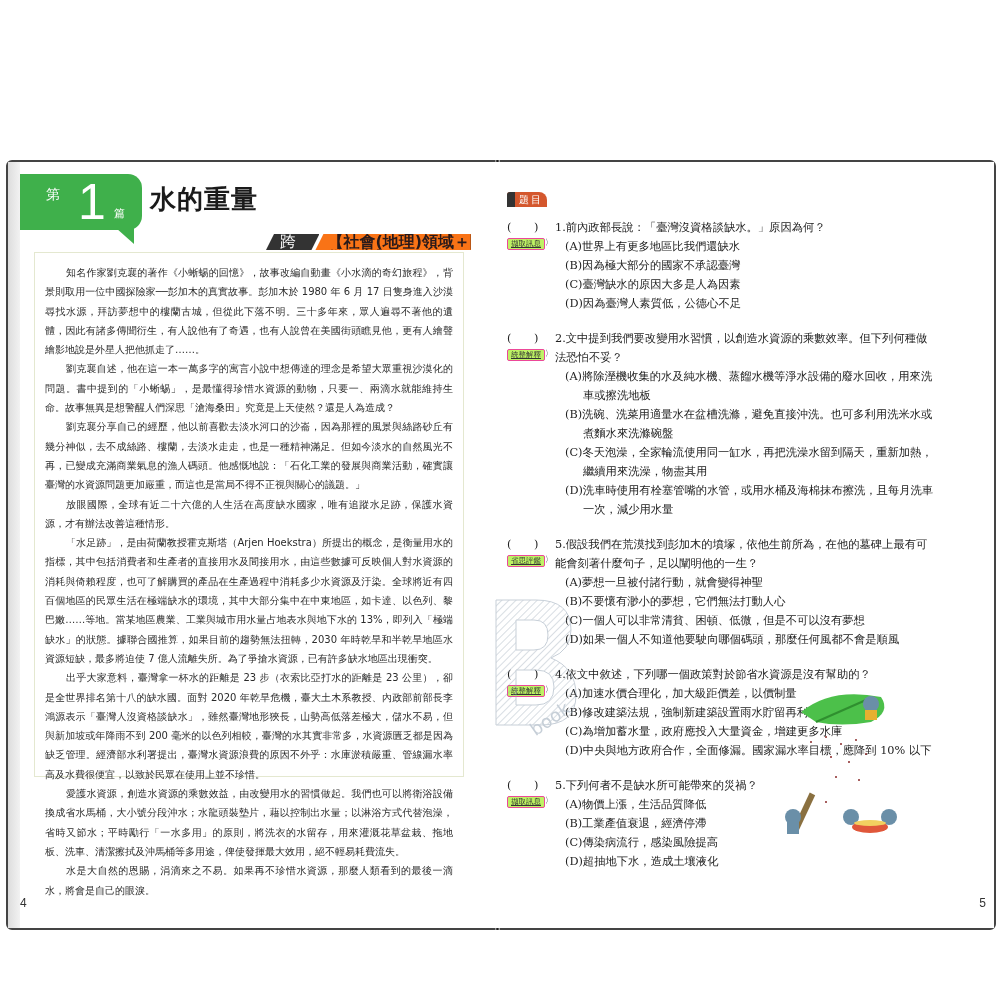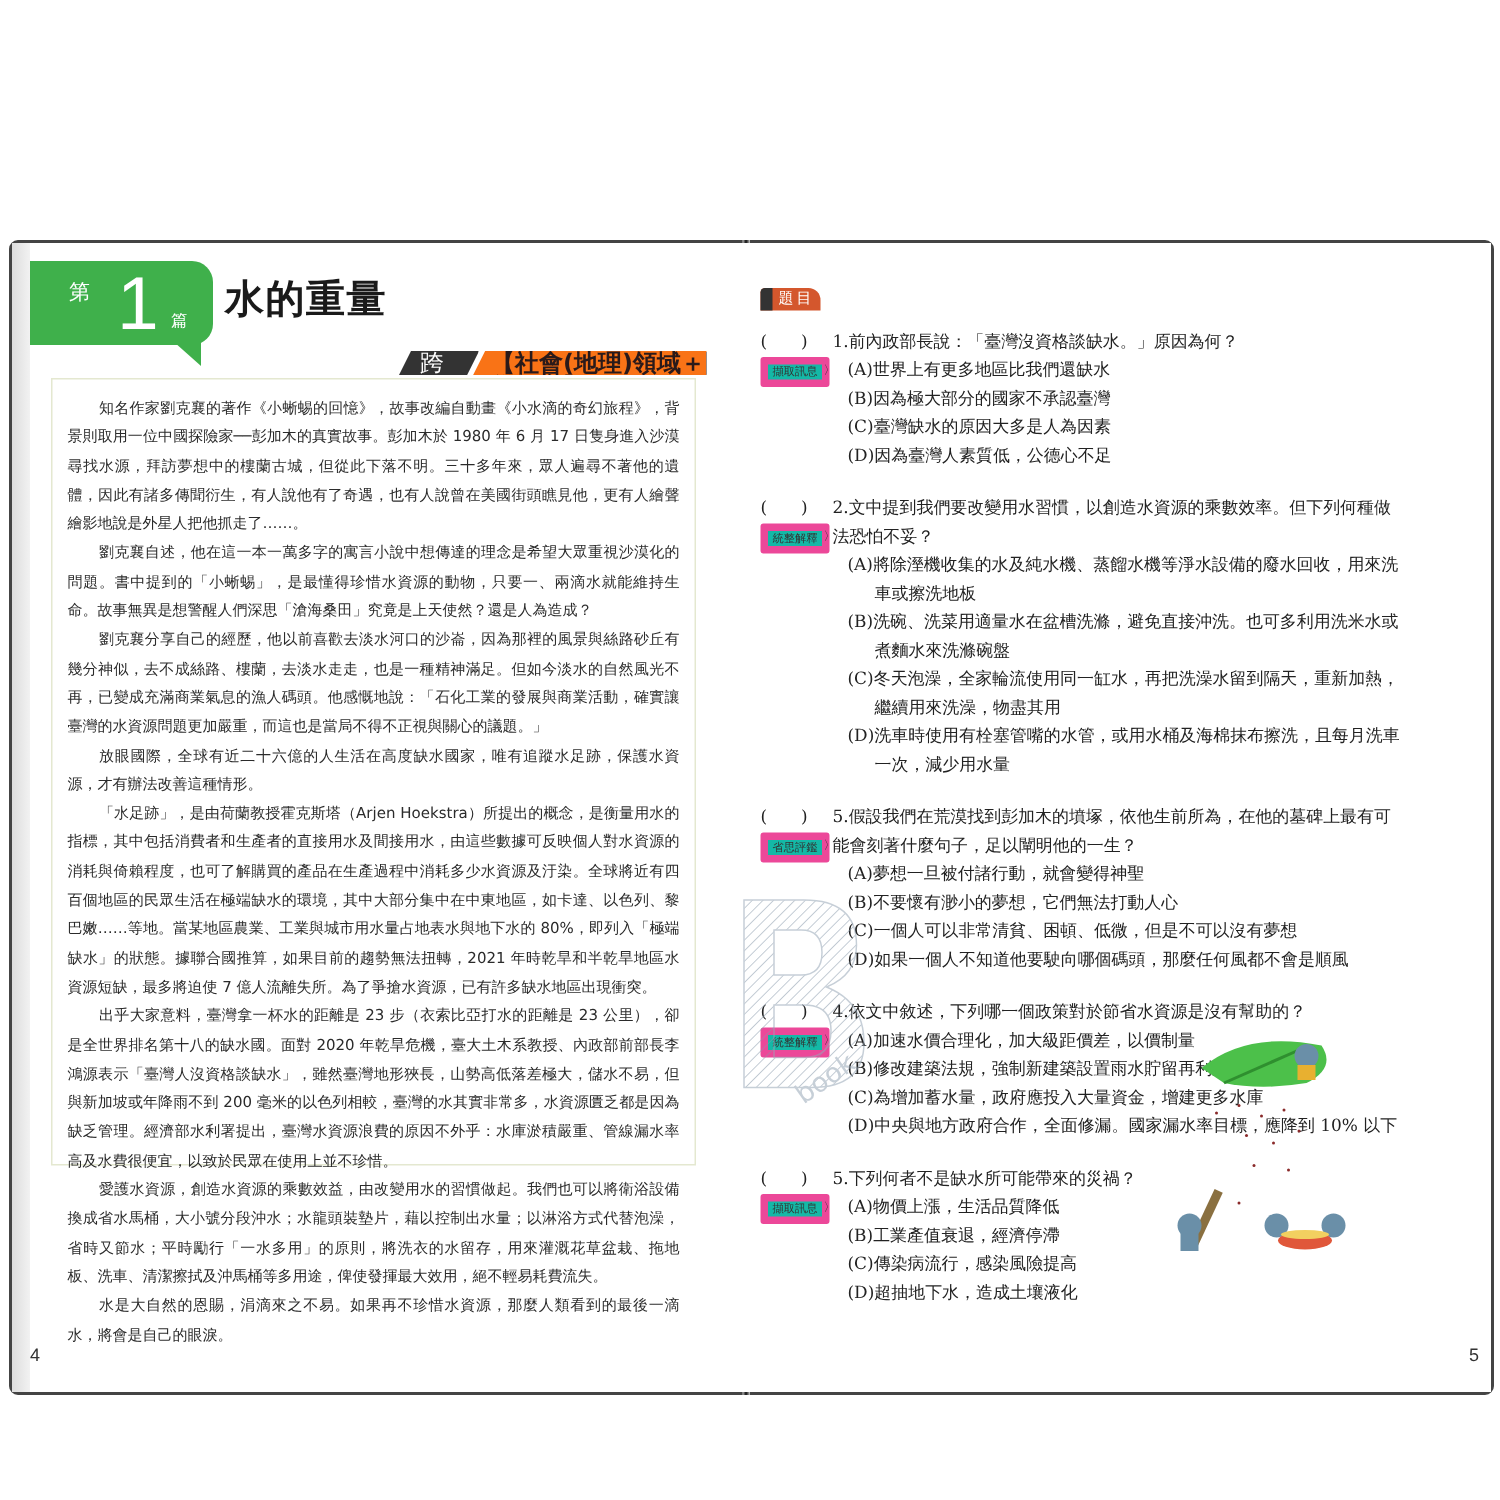--- a/index.html
+++ b/index.html
@@ -39,22 +39,22 @@
   
   .q-header { position:absolute; left:36px; top:30px; width:40px; height:15px; background:#d4572d;
               color:#fff; font-size:10px; line-height:15px; text-align:center; border-radius:3px 8px 0 0; letter-spacing:2px; }
   .q-header::before { content:""; position:absolute; left:0; top:0; width:8px; height:15px; background:#333; border-radius:3px 0 0 0; }
   .questions { position:absolute; left:36px; top:56px; width:430px; font-family:"DejaVu Serif", "Liberation Serif", serif;
                font-size:11.3px; color:#222; }
   .q { position:relative; margin-bottom:16px; }
   .q-line { display:flex; line-height:19px; }
   .paren { width:48px; flex:none; }
   .q-stem { flex:1; }
-  .skill { position:absolute; left:0; top:20px; font-size:7.5px; border:5px solid #ec4899; border-radius:2px; padding:0 3px; line-height:10px;
-           font-family:"DejaVu Sans", sans-serif; color:#333; background:#14b8a6; }
+  .skill { position:absolute; left:0; top:20px; font-size:7.5px; border:1px solid #ec4899; border-radius:2px; padding:0 3px; line-height:10px;
+           font-family:"DejaVu Sans", sans-serif; color:#333; background:#bef264;text-decoration:underline; }
   .skill::after { content:"〉"; position:absolute; right:-9px; top:-1px; font-size:8px; }
   .opts { margin-left:58px; }
   .opt { line-height:19px; padding-left:18px; text-indent:-18px; }
 
   .watermark { position:absolute; left:470px; top:430px; width:110px; height:150px; pointer-events:none; opacity:.55; }
   .illustration { position:absolute; left:300px; top:520px; width:150px; height:160px; }
 </style>
 </head>
 <body>
 
@@ -71,21 +71,21 @@
     <div class="chapter-title">水的重量</div>
     <div class="tag-bar">
       <span class="tag-dark">跨閱</span>
       <span class="tag-pink">【社會(地理)領域＋防災教育】</span>
     </div>
     <div class="article">
       <p>知名作家劉克襄的著作《小蜥蜴的回憶》，故事改編自動畫《小水滴的奇幻旅程》，背景則取用一位中國探險家──彭加木的真實故事。彭加木於 1980 年 6 月 17 日隻身進入沙漠尋找水源，拜訪夢想中的樓蘭古城，但從此下落不明。三十多年來，眾人遍尋不著他的遺體，因此有諸多傳聞衍生，有人說他有了奇遇，也有人說曾在美國街頭瞧見他，更有人繪聲繪影地說是外星人把他抓走了……。</p>
       <p>劉克襄自述，他在這一本一萬多字的寓言小說中想傳達的理念是希望大眾重視沙漠化的問題。書中提到的「小蜥蜴」，是最懂得珍惜水資源的動物，只要一、兩滴水就能維持生命。故事無異是想警醒人們深思「滄海桑田」究竟是上天使然？還是人為造成？</p>
       <p>劉克襄分享自己的經歷，他以前喜歡去淡水河口的沙崙，因為那裡的風景與絲路砂丘有幾分神似，去不成絲路、樓蘭，去淡水走走，也是一種精神滿足。但如今淡水的自然風光不再，已變成充滿商業氣息的漁人碼頭。他感慨地說：「石化工業的發展與商業活動，確實讓臺灣的水資源問題更加嚴重，而這也是當局不得不正視與關心的議題。」</p>
       <p>放眼國際，全球有近二十六億的人生活在高度缺水國家，唯有追蹤水足跡，保護水資源，才有辦法改善這種情形。</p>
-      <p>「水足跡」，是由荷蘭教授霍克斯塔（Arjen Hoekstra）所提出的概念，是衡量用水的指標，其中包括消費者和生產者的直接用水及間接用水，由這些數據可反映個人對水資源的消耗與倚賴程度，也可了解購買的產品在生產過程中消耗多少水資源及汙染。全球將近有四百個地區的民眾生活在極端缺水的環境，其中大部分集中在中東地區，如卡達、以色列、黎巴嫩……等地。當某地區農業、工業與城市用水量占地表水與地下水的 80%，即列入「極端缺水」的狀態。據聯合國推算，如果目前的趨勢無法扭轉，2021 年時乾旱和半乾旱地區水資源短缺，最多將迫使 7 億人流離失所。為了爭搶水資源，已有許多缺水地區出現衝突。</p>
+      <p>「水足跡」，是由荷蘭教授霍克斯塔（Arjen Hoekstra）所提出的概念，是衡量用水的指標，其中包括消費者和生產者的直接用水及間接用水，由這些數據可反映個人對水資源的消耗與倚賴程度，也可了解購買的產品在生產過程中消耗多少水資源及汙染。全球將近有四百個地區的民眾生活在極端缺水的環境，其中大部分集中在中東地區，如卡達、以色列、黎巴嫩……等地。當某地區農業、工業與城市用水量占地表水與地下水的 13%，即列入「極端缺水」的狀態。據聯合國推算，如果目前的趨勢無法扭轉，2030 年時乾旱和半乾旱地區水資源短缺，最多將迫使 7 億人流離失所。為了爭搶水資源，已有許多缺水地區出現衝突。</p>
       <p>出乎大家意料，臺灣拿一杯水的距離是 23 步（衣索比亞打水的距離是 23 公里），卻是全世界排名第十八的缺水國。面對 2020 年乾旱危機，臺大土木系教授、內政部前部長李鴻源表示「臺灣人沒資格談缺水」，雖然臺灣地形狹長，山勢高低落差極大，儲水不易，但與新加坡或年降雨不到 200 毫米的以色列相較，臺灣的水其實非常多，水資源匱乏都是因為缺乏管理。經濟部水利署提出，臺灣水資源浪費的原因不外乎：水庫淤積嚴重、管線漏水率高及水費很便宜，以致於民眾在使用上並不珍惜。</p>
       <p>愛護水資源，創造水資源的乘數效益，由改變用水的習慣做起。我們也可以將衛浴設備換成省水馬桶，大小號分段沖水；水龍頭裝墊片，藉以控制出水量；以淋浴方式代替泡澡，省時又節水；平時勵行「一水多用」的原則，將洗衣的水留存，用來灌溉花草盆栽、拖地板、洗車、清潔擦拭及沖馬桶等多用途，俾使發揮最大效用，絕不輕易耗費流失。</p>
       <p>水是大自然的恩賜，涓滴來之不易。如果再不珍惜水資源，那麼人類看到的最後一滴水，將會是自己的眼淚。</p>
     </div>
     <div class="page-num">4</div>
   </div>
 
   <div class="spine"></div>
 
   <div class="page page-right">

